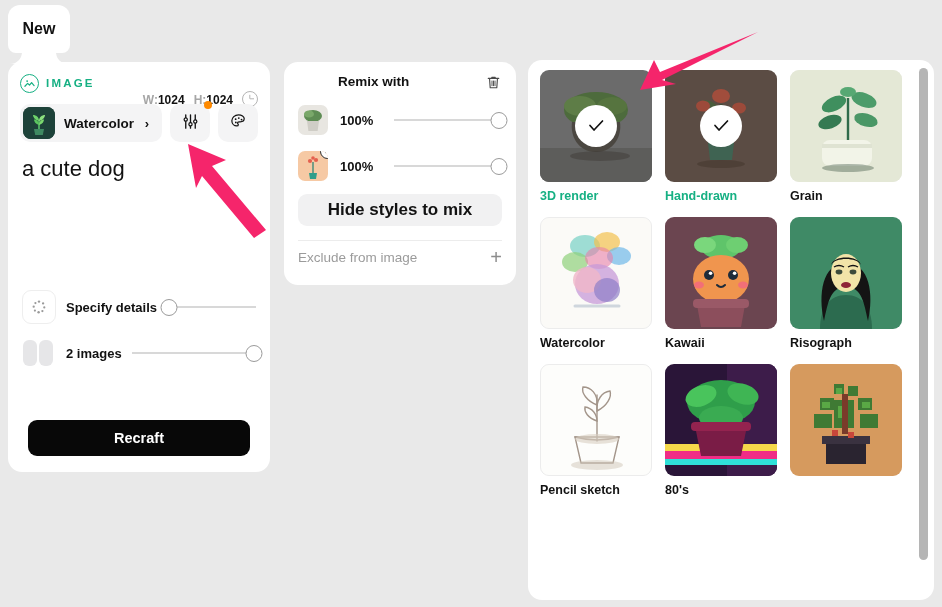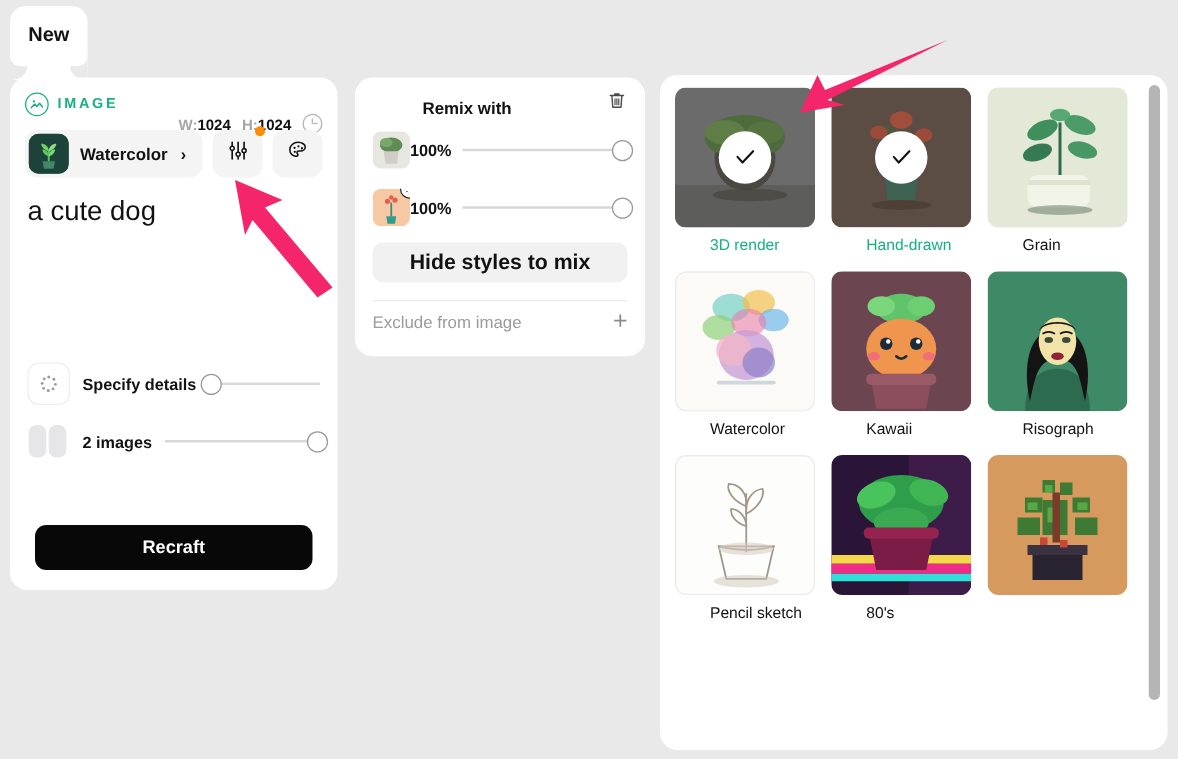--- a/index.html
+++ b/index.html
@@ -110,24 +110,24 @@
     font-size: 14.5px; font-weight: 700;
     display: flex; align-items: center; justify-content: center;
   }
 
   
   .mid-panel {
     position: absolute; left: 284px; top: 62px;
     width: 232px; height: 223px;
     background: #fff; border-radius: 14px; padding: 12px 14px;
   }
-  .mid-head { display: flex; align-items: flex-end; height: 20px; padding-left: 40px; }
+  .mid-head { display: flex; align-items: flex-start; height: 20px; padding-left: 40px; }
   .mid-title { font-size: 13.5px; font-weight: 700; color: #121212; }
   .mid-head .trash { margin-left: auto; }
-  .remix-item { display: flex; align-items: center; height: 40px; margin-top: 6px; position: relative; }
+  .remix-item { display: flex; align-items: center; gap: 12px; height: 40px; margin-top: 6px; position: relative; }
   .remix-thumb { width: 30px; height: 30px; border-radius: 7px; overflow: hidden; flex: none; position: relative; }
   .remix-x {
     position: absolute; right: -7px; top: -7px; width: 15px; height: 15px;
     border-radius: 50%; background: #fff; border: 1.2px solid #2a2a2a;
     display: flex; align-items: center; justify-content: center;
     font-size: 9px; color: #2a2a2a; line-height: 1;
   }
   .pct { font-size: 13px; font-weight: 700; color: #121212; width: 42px; }
   .hide-btn {
     margin-top: 8px; height: 32px; border-radius: 9px; background: #f1f1f2;
@@ -148,21 +148,21 @@
   .grid {
     position: absolute; left: 12px; top: 10px; width: 366px;
     display: grid; grid-template-columns: repeat(3, 112px); gap: 14px 13px;
   }
   .card { width: 112px; }
   .card-img {
     width: 112px; height: 112px; border-radius: 9px; overflow: hidden;
     position: relative; background: #eee;
   }
   .card-img.bordered { border: 1px solid #ececec; }
-  .card-label { margin-top: 7px; font-size: 12.5px; font-weight: 400; color: #121212; margin-left: 28px; }
+  .card-label { margin-top: 7px; font-size: 12.5px; font-weight: 700; color: #121212; }
   .card-label.sel { color: #16b083; }
   .check {
     position: absolute; left: 50%; top: 50%; transform: translate(-50%,-50%);
     width: 42px; height: 42px; border-radius: 50%; background: #fff;
     display: flex; align-items: center; justify-content: center;
   }
   .check svg { display: block; }
   .scrollbar {
     position: absolute; right: 6px; top: 8px; width: 9px; height: 492px;
     border-radius: 5px; background: #b5b5b5;

